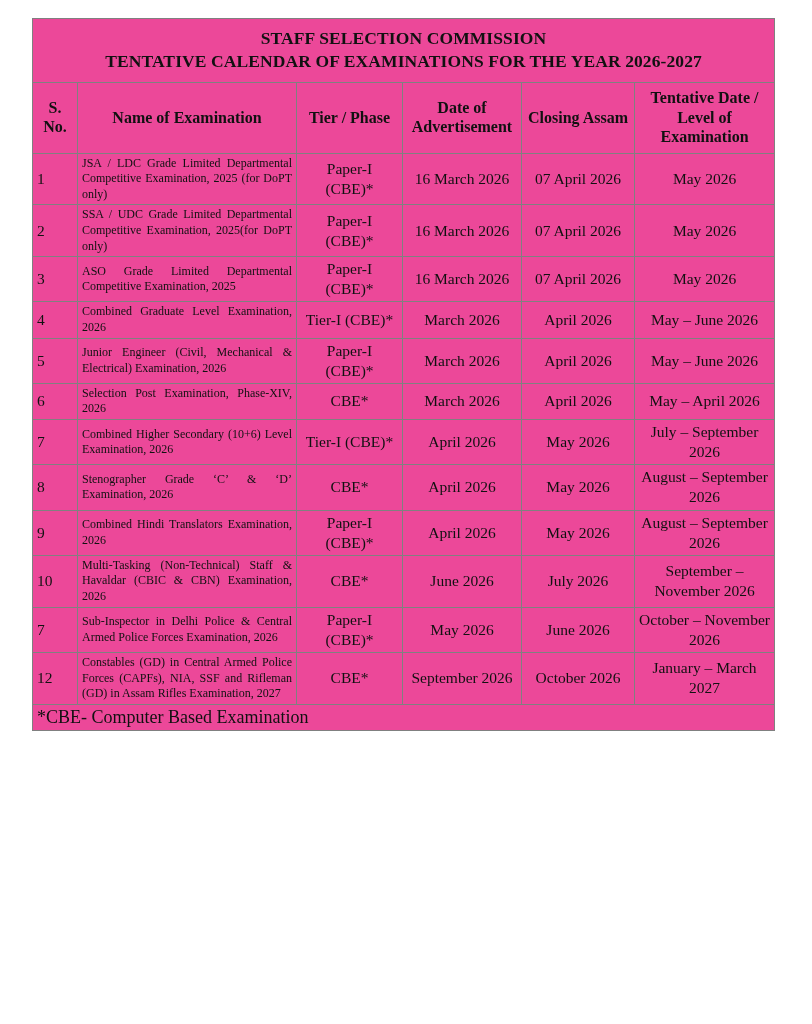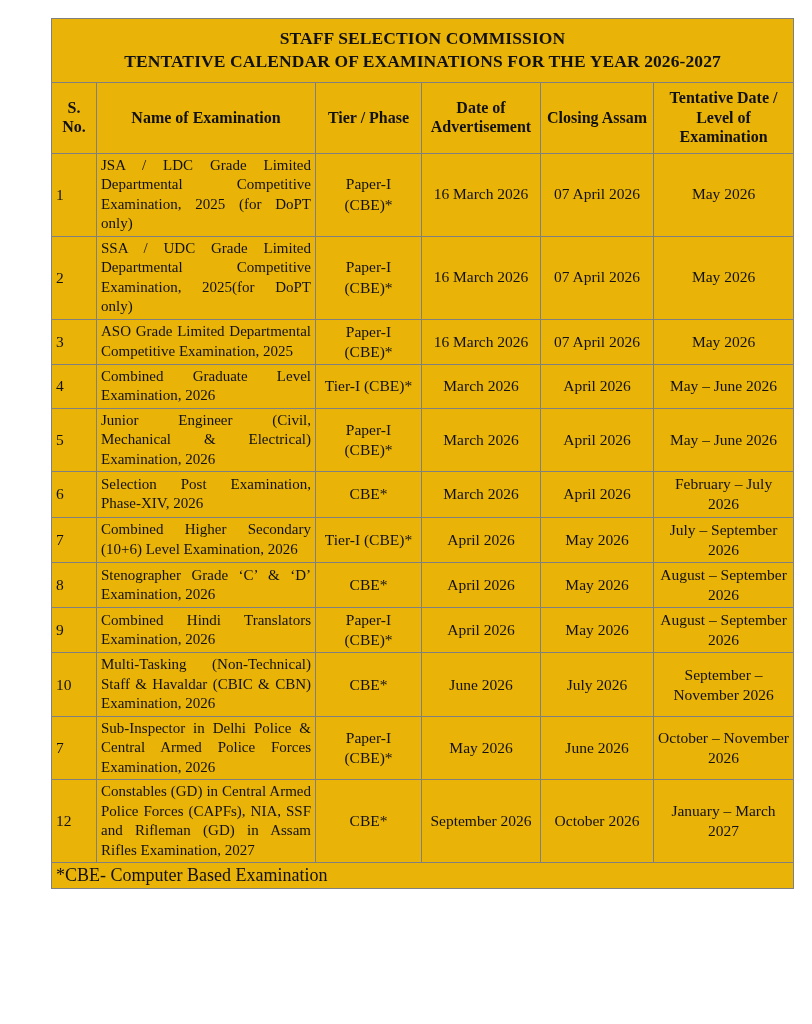--- a/index.html
+++ b/index.html
@@ -19,26 +19,26 @@
 
   .page {
     position: relative;
     width: 812px;
     height: 1024px;
     box-sizing: border-box;
   }
 
   .doc-table {
     position: absolute;
-    left: 51px;
+    left: 32px;
     top: 18px;
     width: 742px;
     border-collapse: collapse;
     table-layout: fixed;
-    background: #eab308;
+    background: #ec4899;
   }
 
   .doc-table td,
   .doc-table th {
     border: 1px solid #808080;
     vertical-align: middle;
     padding: 2px 4px;
     box-sizing: border-box;
   }
 
@@ -76,21 +76,21 @@
 
   
   .cell-sno {
     font-size: 15.5px;
     text-align: left;
     vertical-align: middle;
     padding-left: 5px;
     padding-right: 2px;
   }
   .cell-name {
-    font-size: 15px;
+    font-size: 12px;
     line-height: 1.30;
     text-align: justify;
     text-align-last: left;
     vertical-align: middle;
     padding: 3px 3px 3px 5px;
     hyphens: none;
   }
   .cell-mid {
     font-size: 15.5px;
     line-height: 1.30;
@@ -190,21 +190,21 @@
           <td class="cell-mid">March 2026</td>
           <td class="cell-mid">April 2026</td>
           <td class="cell-mid">May – June 2026</td>
         </tr>
         <tr>
           <td class="cell-sno">6</td>
           <td class="cell-name">Selection Post Examination, Phase-XIV, 2026</td>
           <td class="cell-mid">CBE*</td>
           <td class="cell-mid">March 2026</td>
           <td class="cell-mid">April 2026</td>
-          <td class="cell-mid">February – July 2026</td>
+          <td class="cell-mid">May – April 2026</td>
         </tr>
         <tr>
           <td class="cell-sno">7</td>
           <td class="cell-name">Combined Higher Secondary (10+6) Level Examination, 2026</td>
           <td class="cell-mid">Tier-I (CBE)*</td>
           <td class="cell-mid">April 2026</td>
           <td class="cell-mid">May 2026</td>
           <td class="cell-mid">July – September 2026</td>
         </tr>
         <tr>

